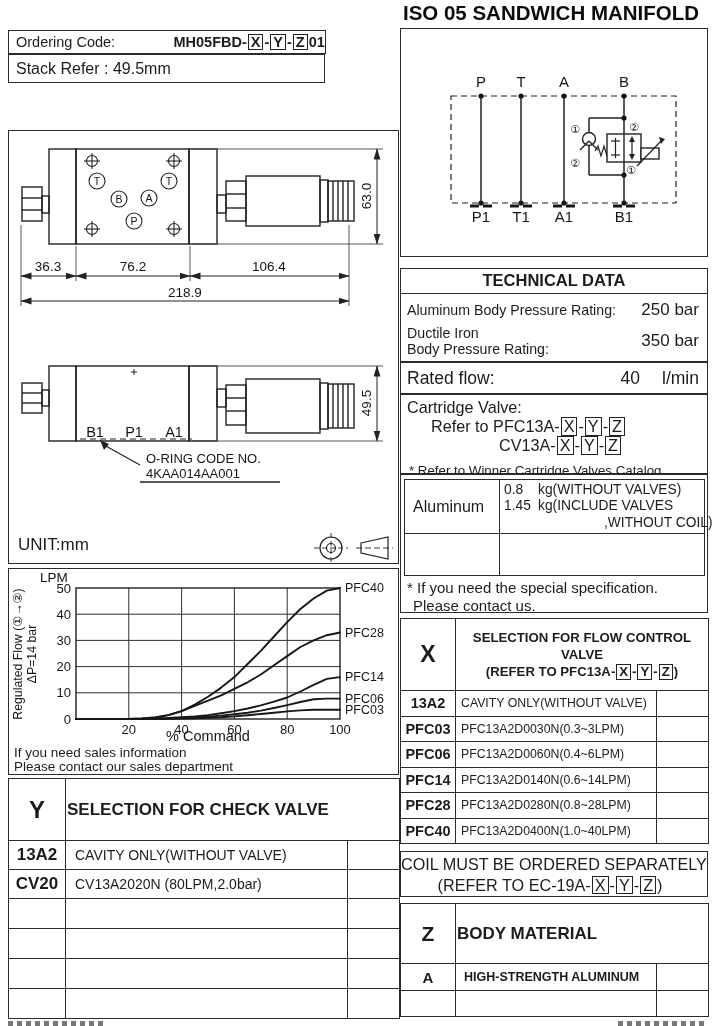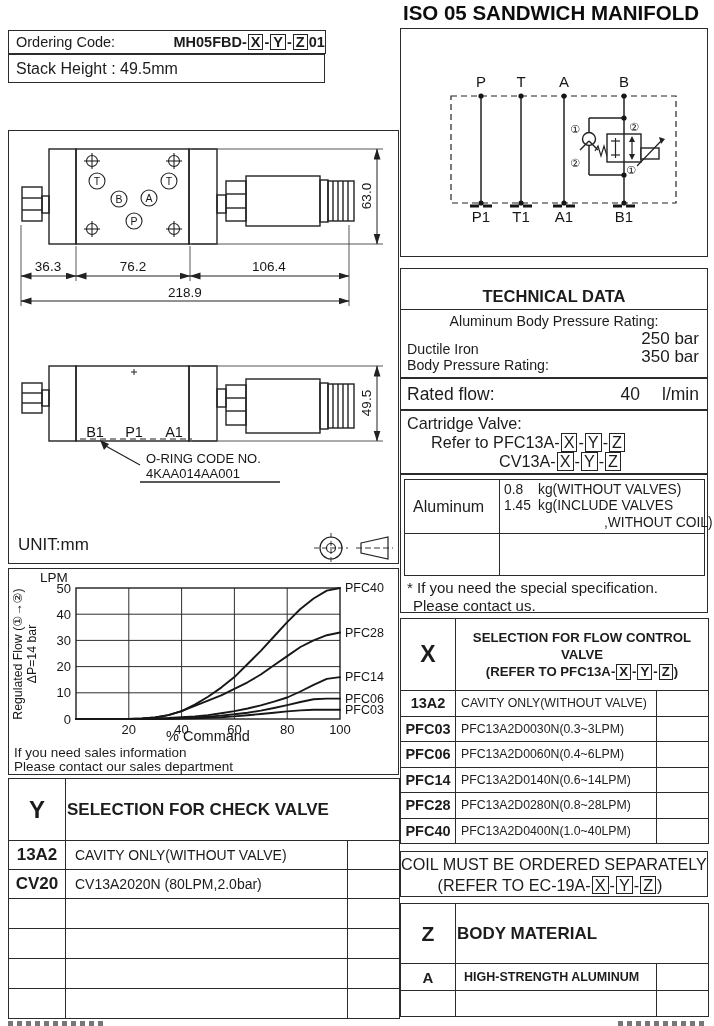--- a/index.html
+++ b/index.html
@@ -43,24 +43,24 @@
   .z-table{left:400px;top:903px;width:308px;}
   .z-table .key{font-size:21px;}
   .z-table .head{font-size:17px;}
   .z-table .code{font-weight:bold;font-size:15px;text-align:center;}
   .z-table .desc{font-size:12.5px;font-weight:bold;padding-left:8px;}
   
   .schem-frame{left:400px;top:28px;width:308px;height:229px;}
   
   .tech-frame{left:400px;top:268px;width:308px;height:206px;font-size:14.2px;}
   .tech-head{height:24px;line-height:23px;text-align:center;font-weight:bold;font-size:16.5px;
-             border-bottom:1.6px solid #2b2b2b;margin-top:16px;}
+             border-bottom:1.6px solid #2b2b2b;}
   .tech-press{height:64px;border-bottom:2px solid #2b2b2b;padding:3px 6px 0 6px;box-sizing:content-box;}
   .tp-row{display:flex;align-items:center;}
-  .tp-row1{height:26px;flex-direction:column;}
+  .tp-row1{height:26px;}
   .tp-row2{height:36px;}
   .tlabel2{line-height:1.15;}
   .tval{margin-left:auto;font-size:17px;padding-right:2px;}
   .tech-flow{height:30px;border-bottom:2px solid #2b2b2b;display:flex;align-items:center;
              padding:0 6px;font-size:17.5px;}
   .tf-val{margin-left:auto;}
   .tf-unit{margin-left:22px;padding-right:2px;}
   .tech-cart{height:60px;padding:3px 0 0 6px;font-size:16.2px;line-height:1.18;}
   .cart-ind1{padding-left:24px;}
   .cart-ind2{padding-left:92px;}
@@ -100,21 +100,21 @@
   <div class="obox obox-code">
       <span>MH05FBD-</span>
       <span class="bx">X</span>
       <span>-</span>
       <span class="bx">Y</span>
       <span>-</span>
       <span class="bx">Z</span>
       <span>01</span>
     </div>
   <div class="obox obox-stack">
-    <span>Stack Height : 49.5mm</span>
+    <span>Stack Refer : 49.5mm</span>
   </div>
 
   <div class="frame drawing-frame">
     <svg style="left:3px;top:8px" width="383" height="182" viewBox="0 0 383 182">
       <defs>
         <marker id="mt" markerWidth="12" markerHeight="8" refX="10.5" refY="3.5" orient="auto-start-reverse" markerUnits="userSpaceOnUse">
           <path d="M0,0 L11,3.5 L0,7 Z" fill="#222"></path>
         </marker>
       </defs>
       <g stroke="#222" stroke-width="1.4" fill="none">

